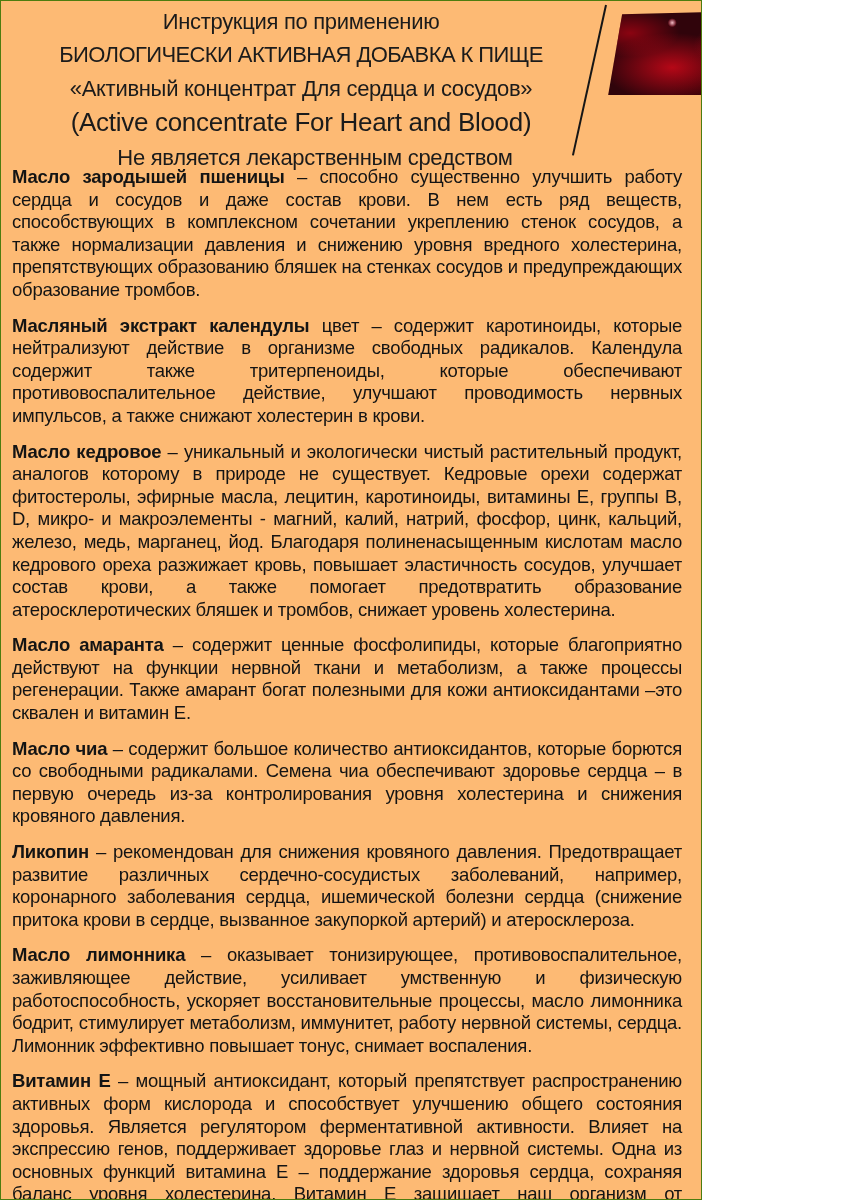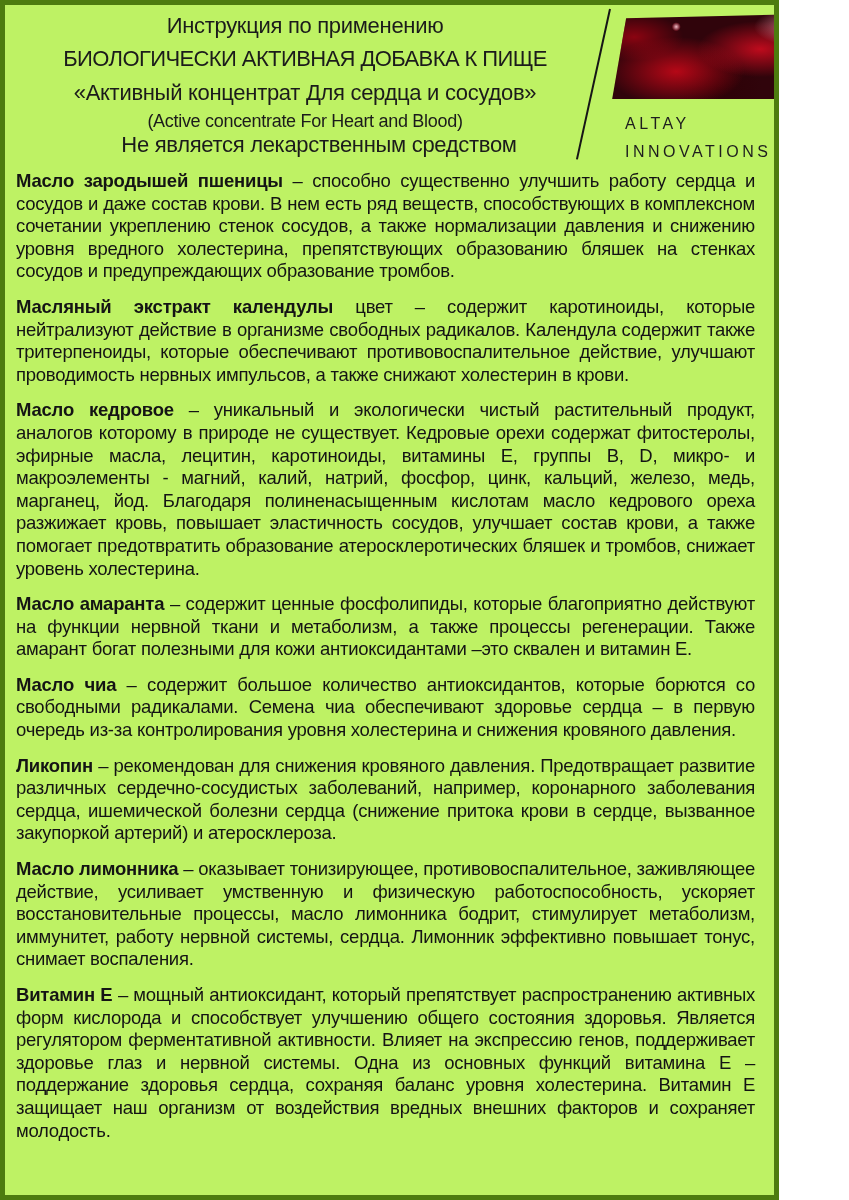--- a/index.html
+++ b/index.html
@@ -1,43 +1,43 @@
 <!DOCTYPE html>
 <html lang="ru"><head>
 <meta charset="utf-8">
 <style>
   * { margin: 0; padding: 0; box-sizing: border-box; }
   html, body { background: #ffffff; }
   body { font-family: "Liberation Sans", "DejaVu Sans", sans-serif; }
 
   .page {
     position: relative;
-    width: 779px;
+    width: 702px;
     height: 1200px;
-    background: #bef264;
-    border: 5px solid #4d7c0f;
+    background: #fdba74;
+    border: 1px solid #4d7c0f;
     overflow: hidden;
     color: #111111;
   }
 
   
   .header { position: relative; height: 163px; }
 
   .titles {
     position: absolute;
     left: 0; top: 8px;
     width: 600px;
     text-align: center;
     color: #1b1b1b;
     letter-spacing: -0.3px;
   }
   .t-line1 { font-size: 22px; margin-bottom: 7px; }
   .t-line2 { font-size: 22px; margin-bottom: 8px; letter-spacing: -0.6px; }
   .t-line3 { font-size: 22px; margin-bottom: 5px; }
-  .t-line4 { font-size: 18px; }
+  .t-line4 { font-size: 26px; margin-bottom: 7px; }
   .t-line5 { font-size: 22px; padding-left: 28px; }
 
   .brand { position: absolute; left: 560px; top: 0; width: 287px; height: 163px; }
 
   .slash {
     position: absolute;
     left: 44px; top: 4px;
     width: 2px; height: 154px;
     background: #161616;
     transform: rotate(12.4deg);
@@ -98,24 +98,20 @@
       <div class="t-line1">Инструкция по применению</div>
       <div class="t-line2">БИОЛОГИЧЕСКИ АКТИВНАЯ ДОБАВКА К ПИЩЕ</div>
       <div class="t-line3">«Активный концентрат Для сердца и сосудов»</div>
       <div class="t-line4">(Active concentrate For Heart and Blood)</div>
       <div class="t-line5">Не является лекарственным средством</div>
     </div>
 
     <div class="brand">
       <div class="slash"></div>
       <div class="liquid"></div>
-      <div class="brand-name">
-        <span>ALTAY</span>
-        <span>INNOVATIONS</span>
-      </div>
       <svg class="arrow" width="40" height="44" viewBox="0 0 40 44">
         <polygon points="21,1 40,21 22,43 13,20 28,12" fill="#e31a20"></polygon>
         <polygon points="4,2 21,1 28,12 13,20" fill="#f4888c"></polygon>
         <polygon points="13,20 22,43 5,39" fill="#8c1115"></polygon>
       </svg>
     </div>
 
   </div>
 
   <div class="content">

